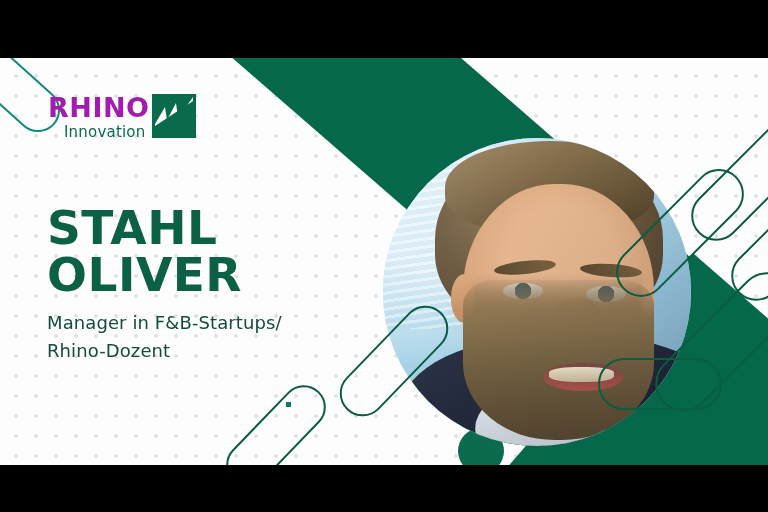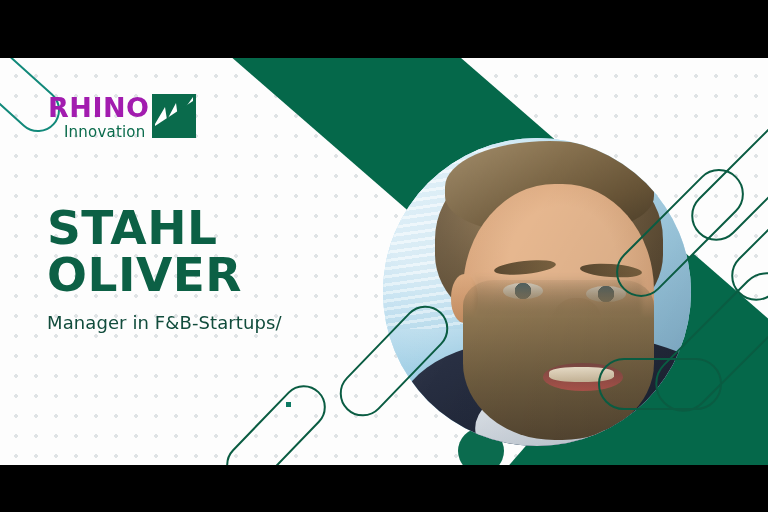--- a/index.html
+++ b/index.html
@@ -164,16 +164,17 @@
       </div>
     </div>
 
     <div class="name">
       <div>STAHL</div>
       <div>OLIVER</div>
     </div>
 
     <div class="role">
       <div>Manager in F&amp;B-Startups/</div>
+      <div>Rhino-Dozent</div>
     </div>
 
   </div>
 </div>
 
 </body></html>

